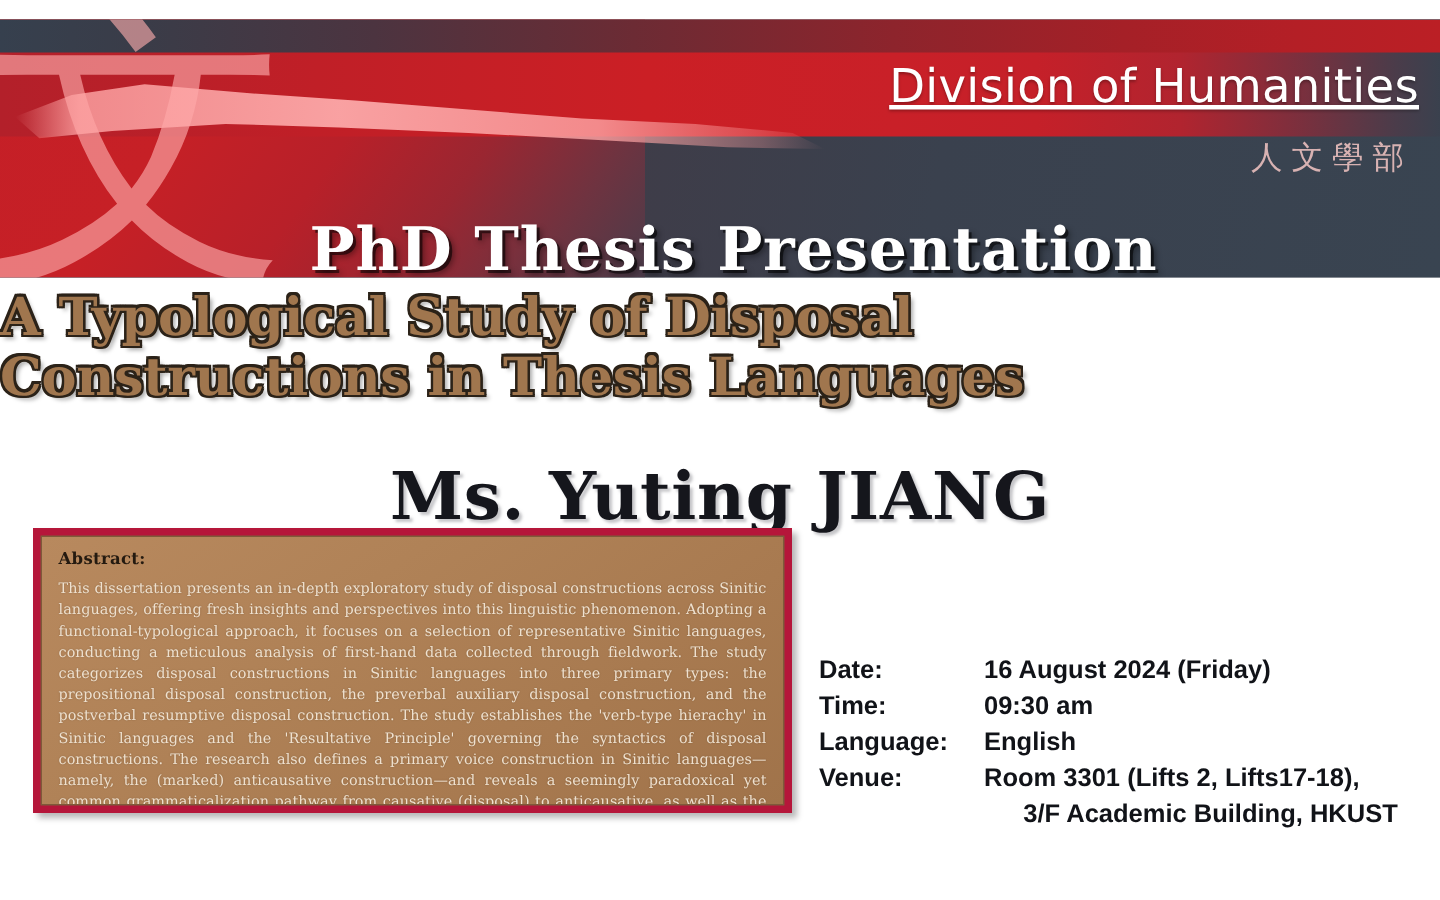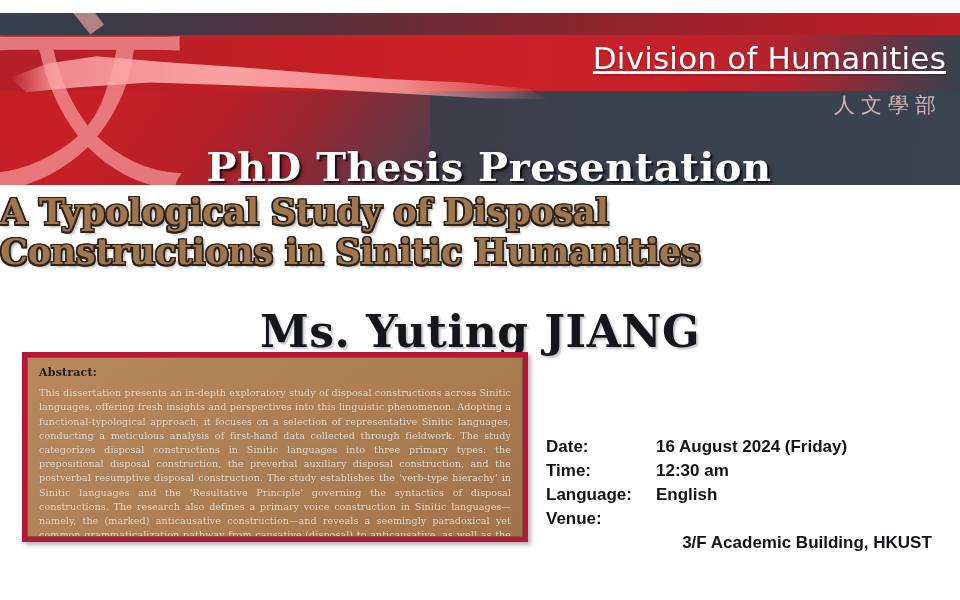--- a/index.html
+++ b/index.html
@@ -301,50 +301,51 @@
     <div class="banner-sweep"></div>
 
     <div class="banner-org">Division of Humanities</div>
     <div class="banner-org-cn">人文學部</div>
 
     <div class="banner-event-type">PhD Thesis Presentation</div>
   </div>
 
   <div class="thesis-title">
     <span class="line">A Typological Study of Disposal</span>
-    <span class="line">Constructions in Sinitic Humanities</span>
+    <span class="line">Constructions in Thesis Languages</span>
   </div>
 
   <div class="speaker-name">Ms. Yuting JIANG</div>
 
   <div class="abstract-box">
     <div class="abstract-inner">
       <div class="abstract-heading">Abstract:</div>
       <div class="abstract-body">This dissertation presents an in-depth exploratory study of disposal constructions across Sinitic languages, offering fresh insights and perspectives into this linguistic phenomenon.  Adopting a functional-typological approach, it focuses on a selection of representative Sinitic languages, conducting a meticulous analysis of first-hand data collected through fieldwork.  The study categorizes disposal constructions in Sinitic languages into three primary types: the prepositional disposal construction, the preverbal auxiliary disposal construction, and the postverbal resumptive disposal construction.  The study establishes the 'verb-type hierachy' in Sinitic languages and the 'Resultative Principle' governing the syntactics of disposal constructions.  The research also defines a primary voice construction in Sinitic languages—namely, the (marked) anticausative construction—and reveals a seemingly paradoxical yet common grammaticalization pathway from causative (disposal) to anticausative, as well as the 'causative grammatical cycle' in Sinitic languages.  Based on these findings, the study further substantiates the previously overlooked proposal that the basic voice opposition in Sinitic languages is 'causative-anticausative' opposition.</div>
     </div>
   </div>
 
   <div class="event-details">
 
     <div class="detail-row">
       <div class="detail-label">Date:</div>
       <div class="detail-value">16 August 2024 (Friday)</div>
     </div>
 
     <div class="detail-row">
       <div class="detail-label">Time:</div>
-      <div class="detail-value">12:30 am</div>
+      <div class="detail-value">09:30 am</div>
     </div>
 
     <div class="detail-row">
       <div class="detail-label">Language:</div>
       <div class="detail-value">English</div>
     </div>
 
     <div class="detail-row">
       <div class="detail-label">Venue:</div>
+      <div class="detail-value">Room 3301 (Lifts 2, Lifts17-18),</div>
     </div>
 
     <div class="detail-value-cont">3/F Academic Building, HKUST</div>
 
   </div>
 
 </div>
 
 </body></html>

